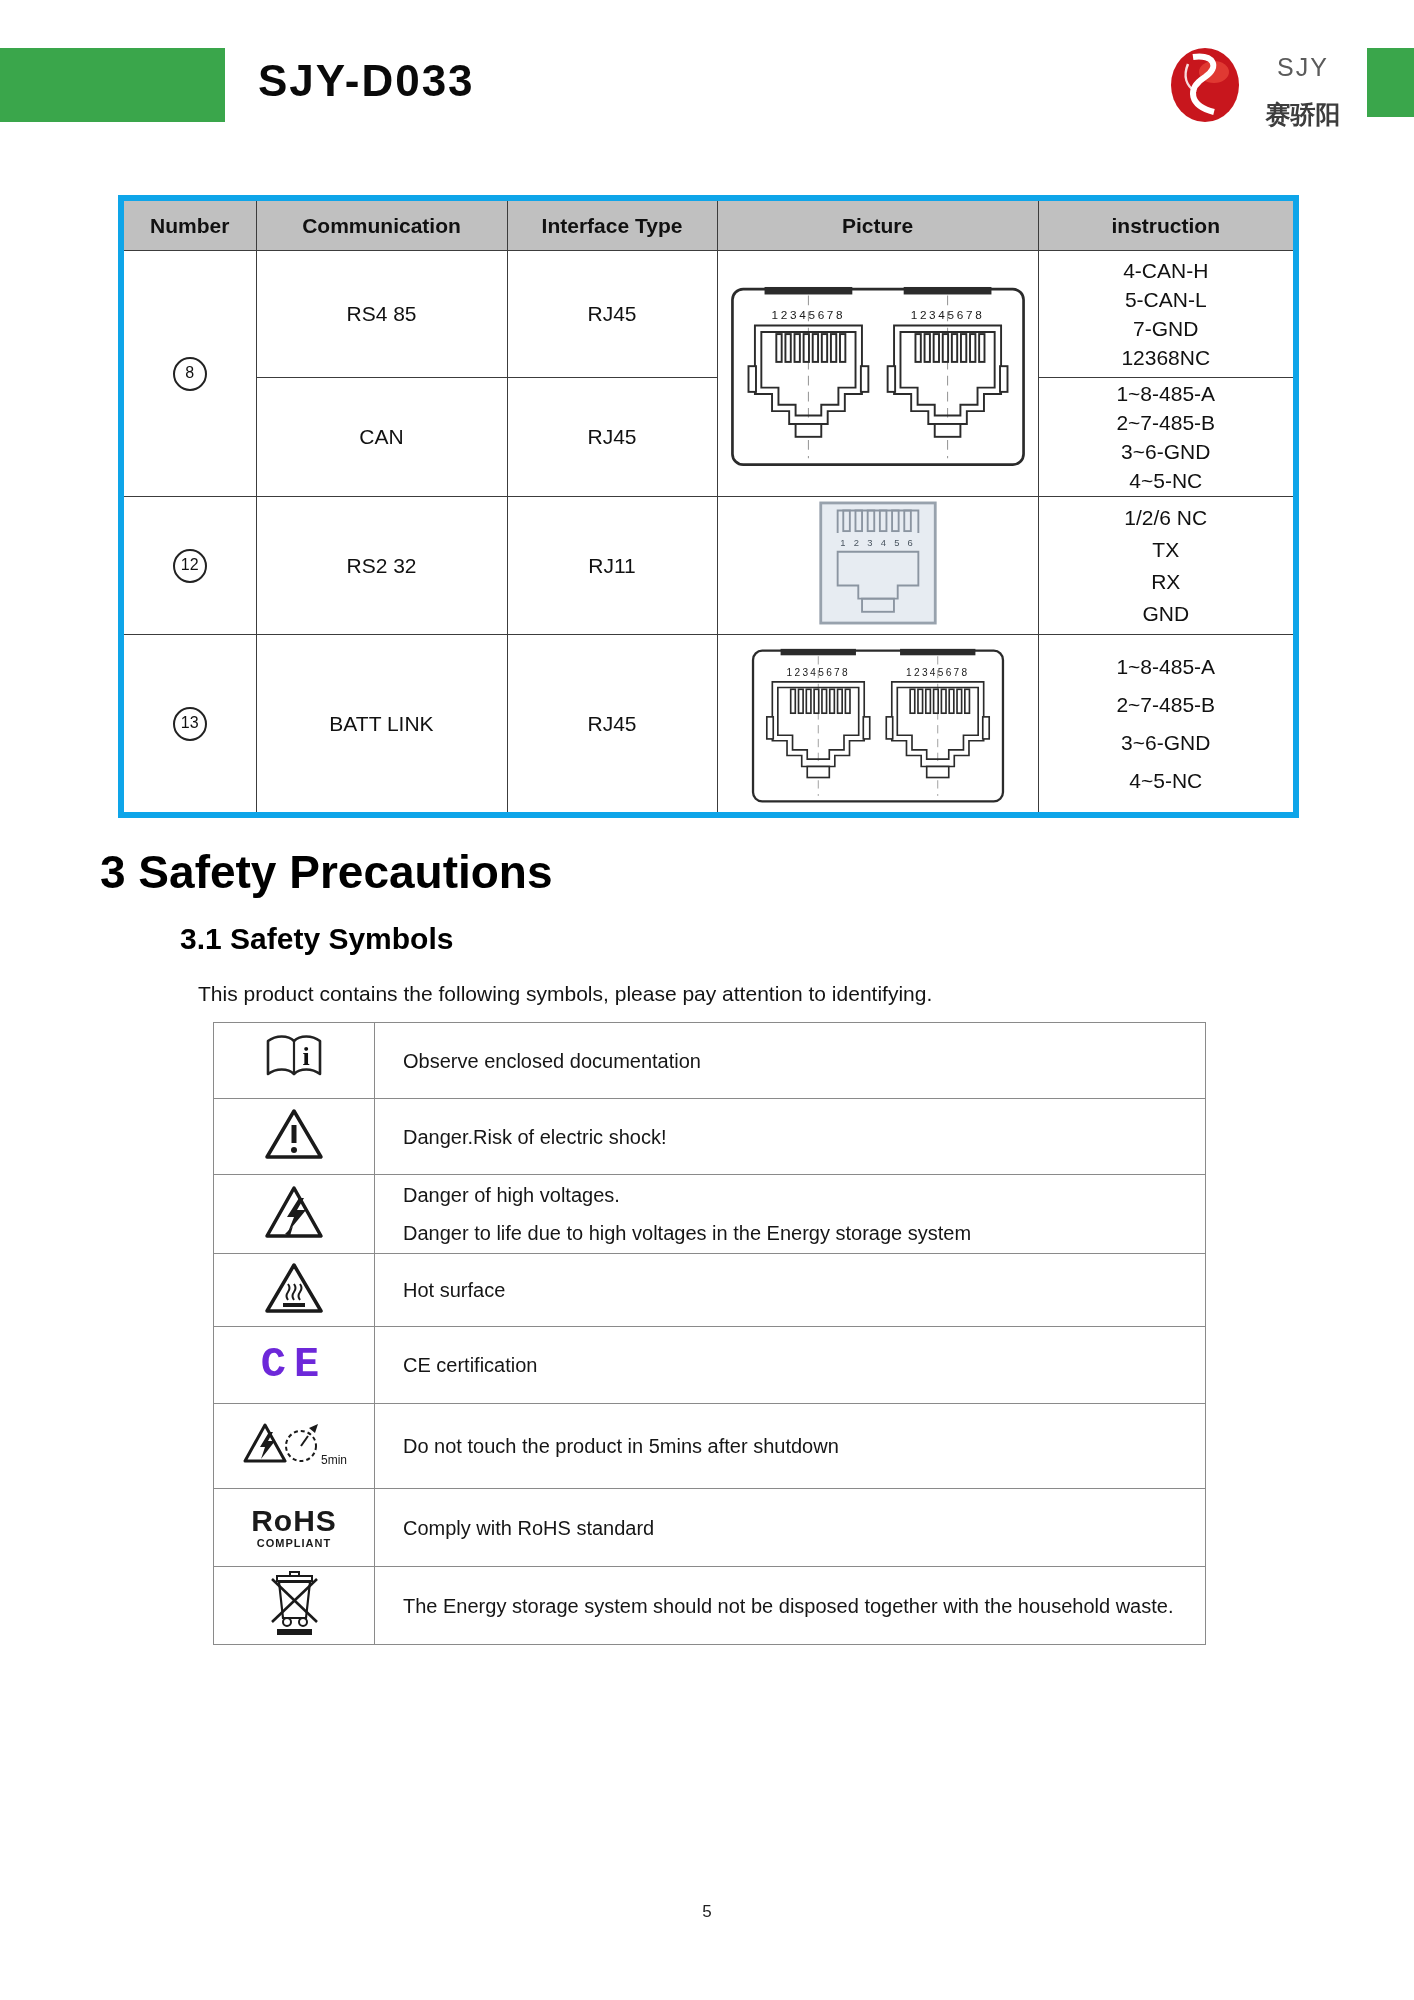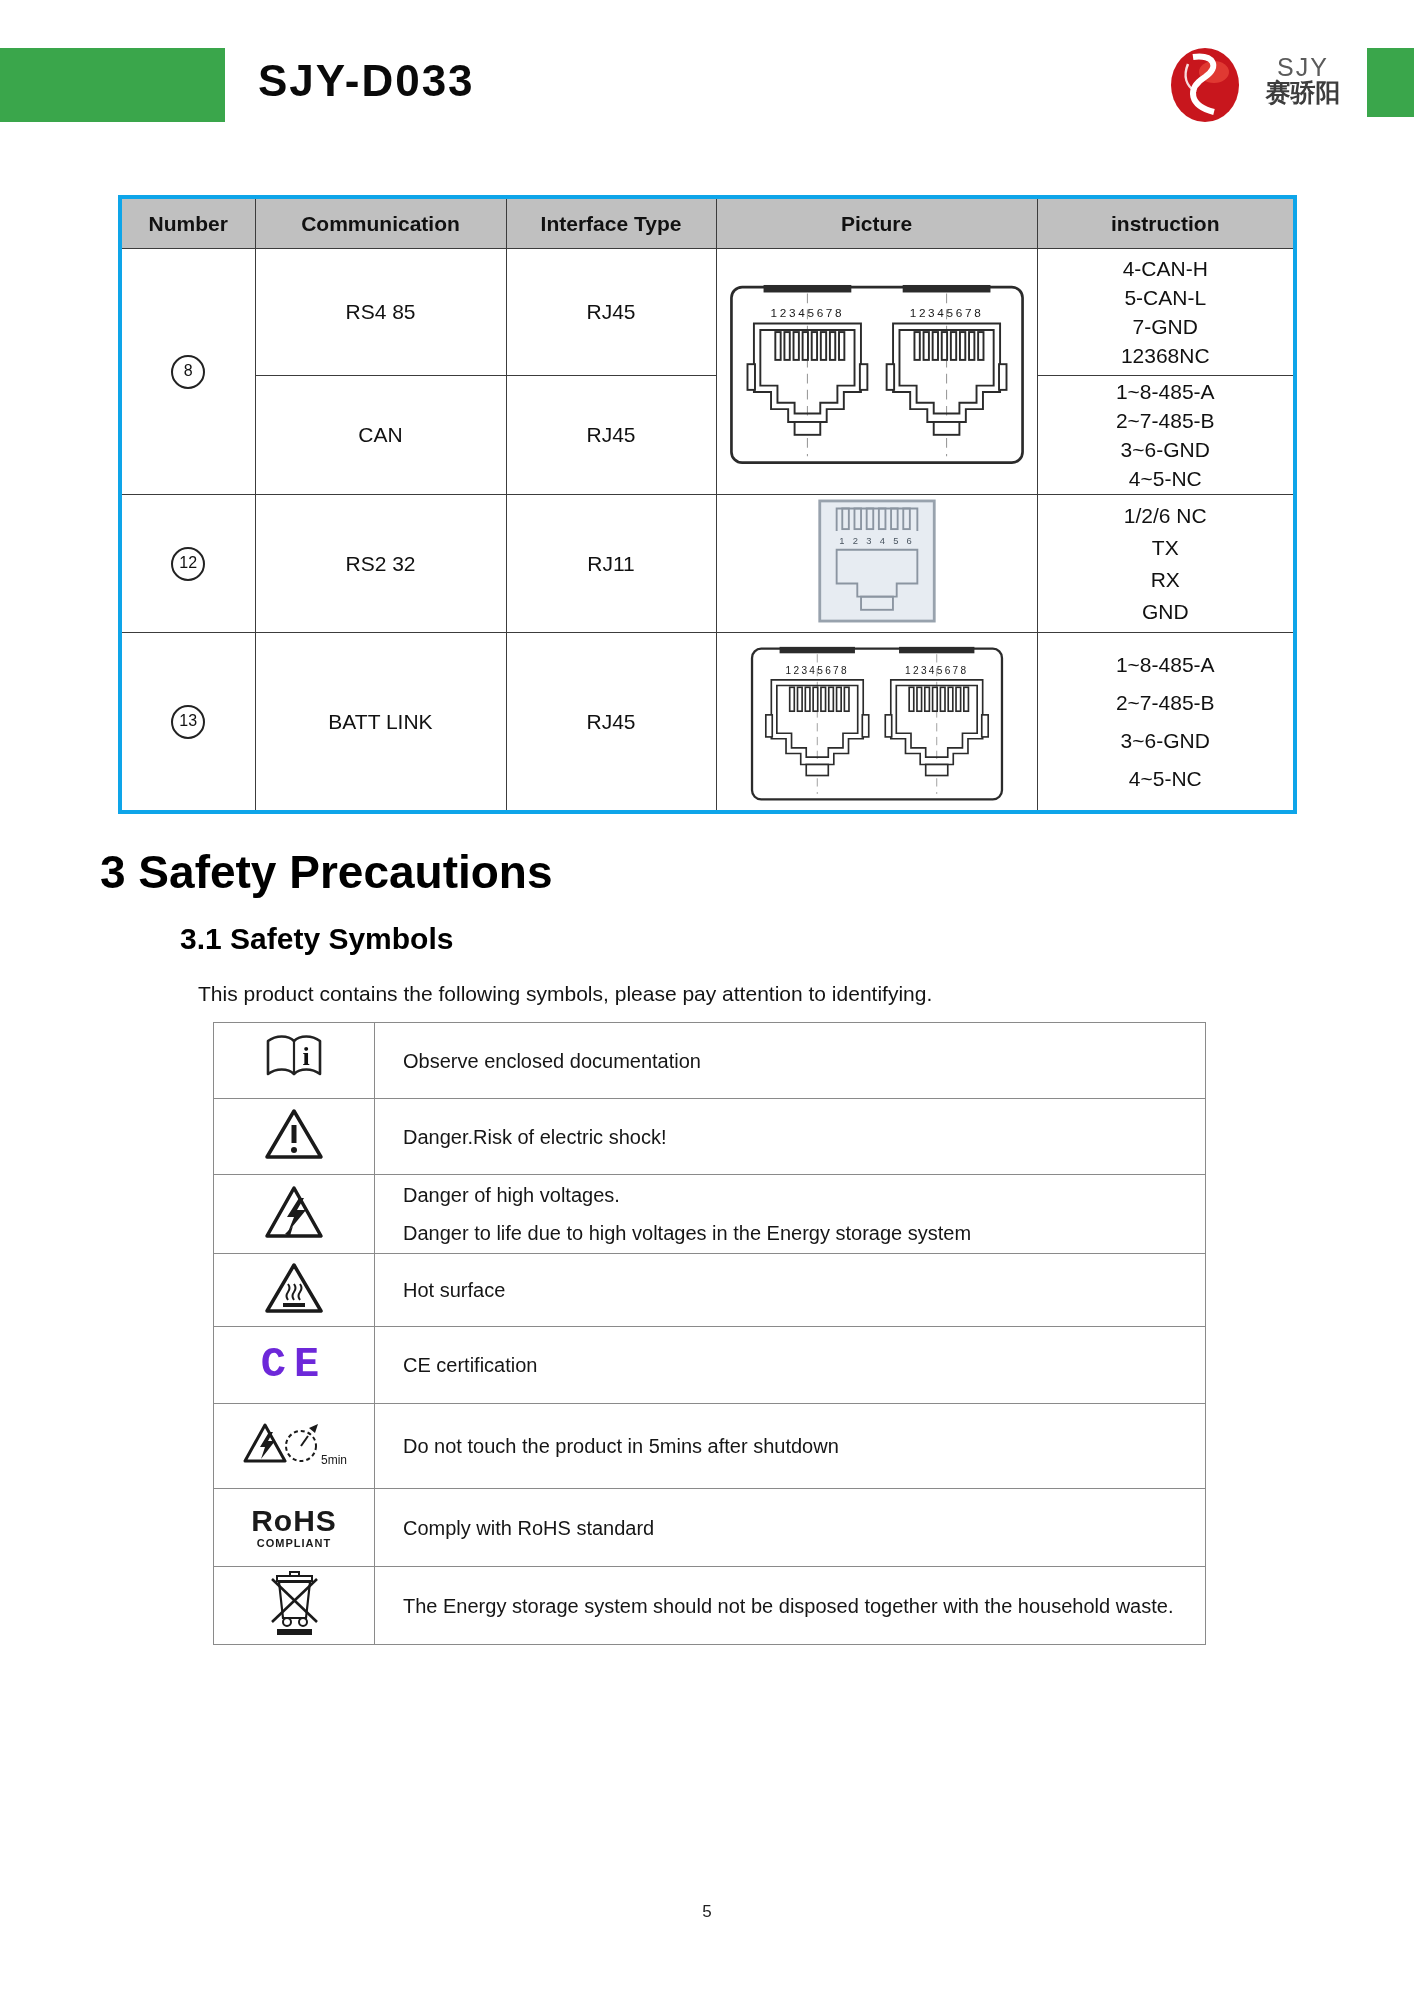--- a/index.html
+++ b/index.html
@@ -8,29 +8,29 @@
   .abs{position:absolute;}
 
   
   .green-bar{background:#3aa64b;}
   .bar-left{left:0;top:48px;width:225px;height:74px;}
   .bar-right{left:1367px;top:48px;width:47px;height:69px;}
   .doc-title{left:258px;top:56px;font-size:44px;font-weight:600;letter-spacing:2px;color:#0a0a0a;}
   .logo-wrap{left:1168px;top:46px;width:74px;height:78px;}
   .logo-text{left:1248px;top:55px;width:110px;text-align:center;line-height:1;}
   .logo-sjy{font-size:25px;color:#5b5b5b;letter-spacing:2px;}
-  .logo-cn{font-size:25px;color:#3d3d3d;margin-top:0;font-weight:600;}
+  .logo-cn{font-size:25px;color:#3d3d3d;margin-top:22px;font-weight:600;}
 
   
   table{border-collapse:collapse;table-layout:fixed;}
   td,th{vertical-align:middle;text-align:center;font-size:21px;font-weight:normal;overflow:hidden;}
 
   .t1{left:118px;top:195px;}
   .t1 td,.t1 th{border:1px solid #3c3c3c;}
-  .t1{border:4px solid #0ea5e9;}
+  .t1{border:6px solid #0ea5e9;}
   .t1 th{background:#c0c0c0;font-weight:bold;height:47px;}
   .preline{white-space:pre-line;}
   .lh29{line-height:29px;}
   .lh32{line-height:32px;}
   .lh38{line-height:38px;}
   .num-circle{display:inline-block;width:30px;height:30px;border:2px solid #222;border-radius:50%;
               line-height:28px;font-size:16px;text-align:center;}
 
   .t2{left:213px;top:1022px;}
   .t2 td,.t2 th{border:1px solid #8a8a8a;}

